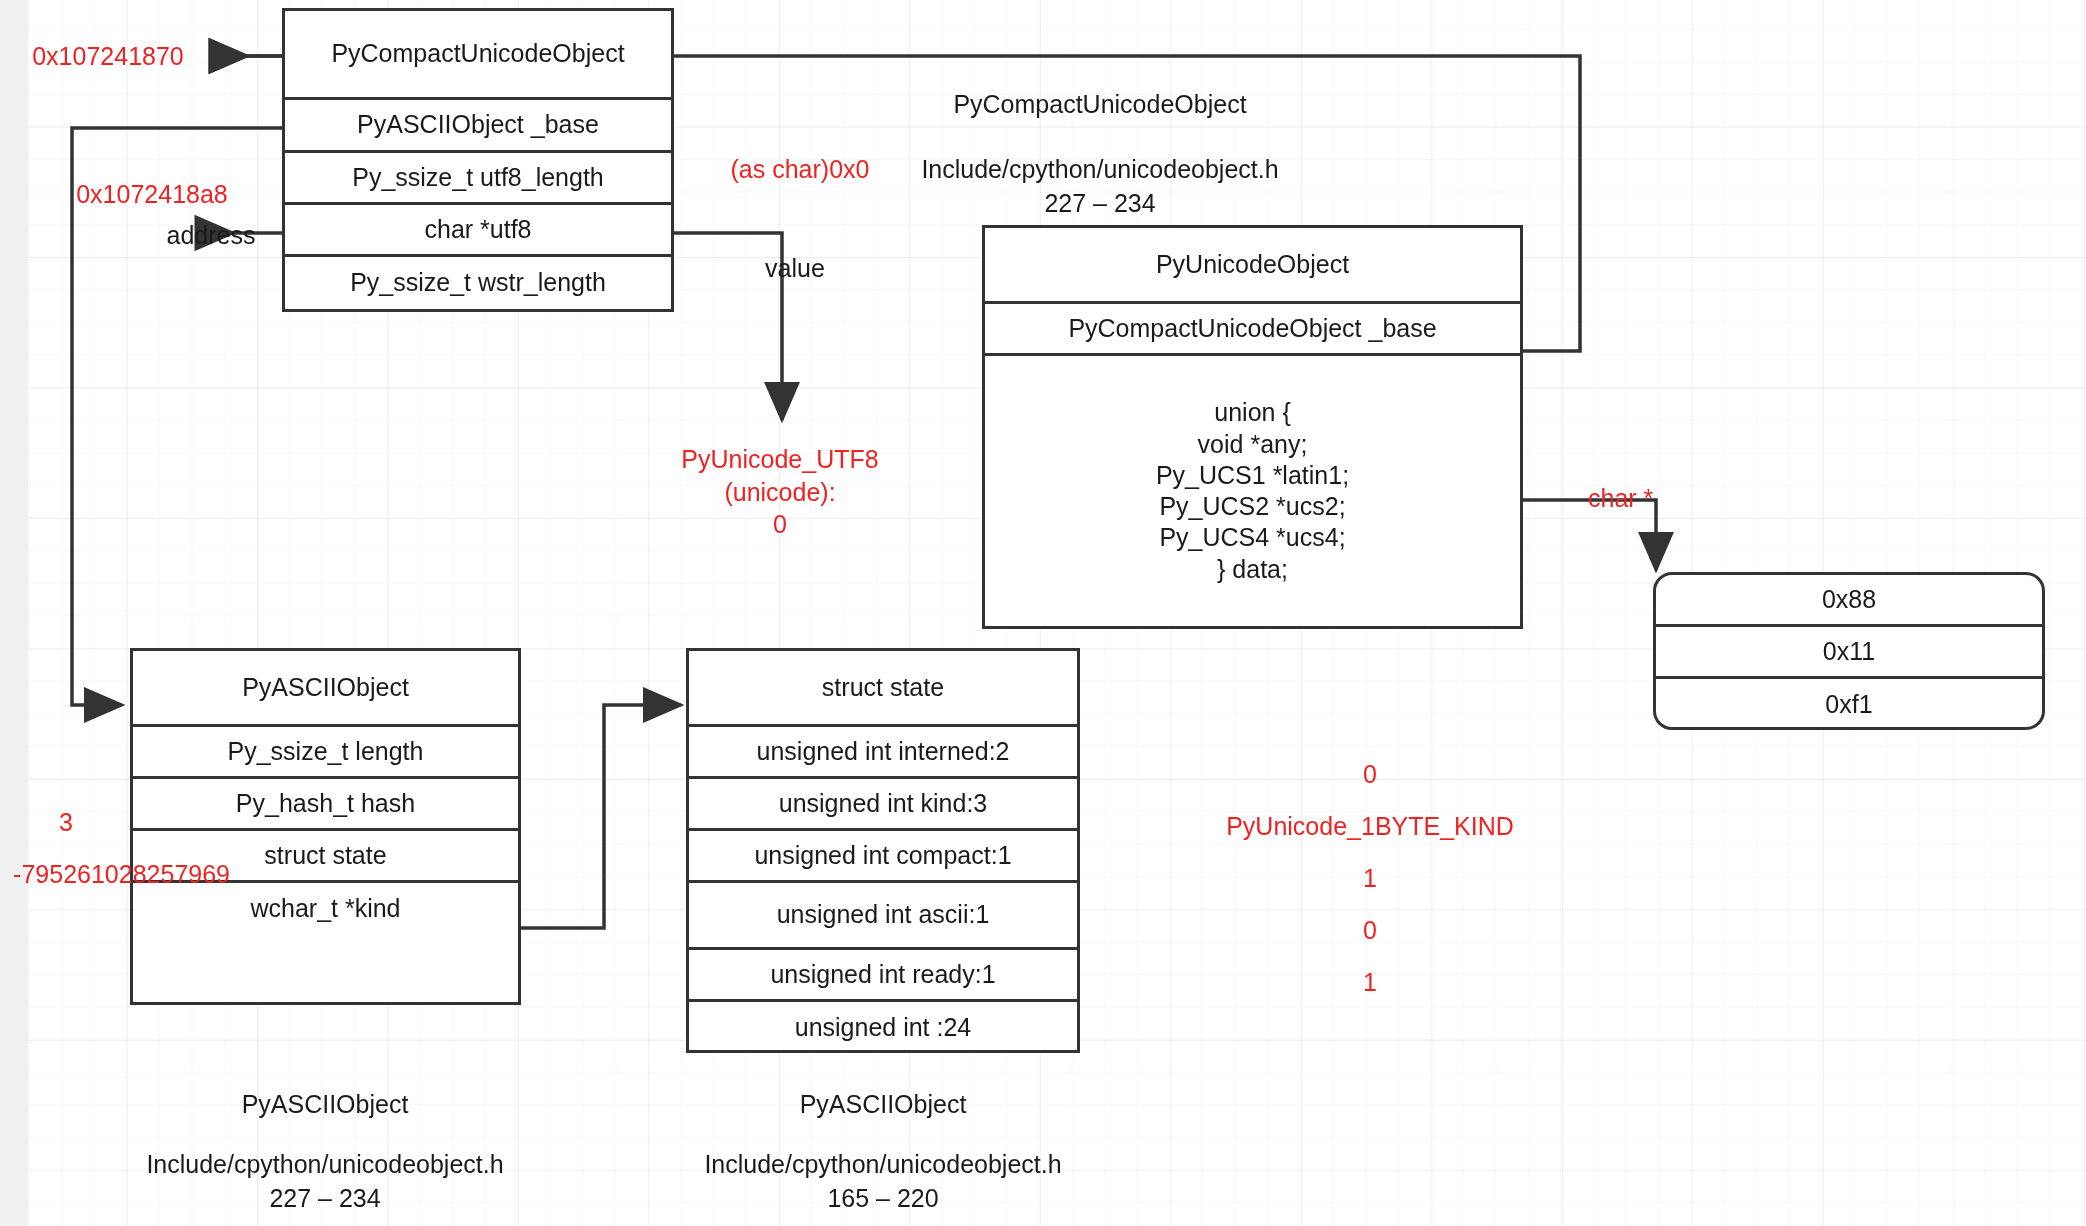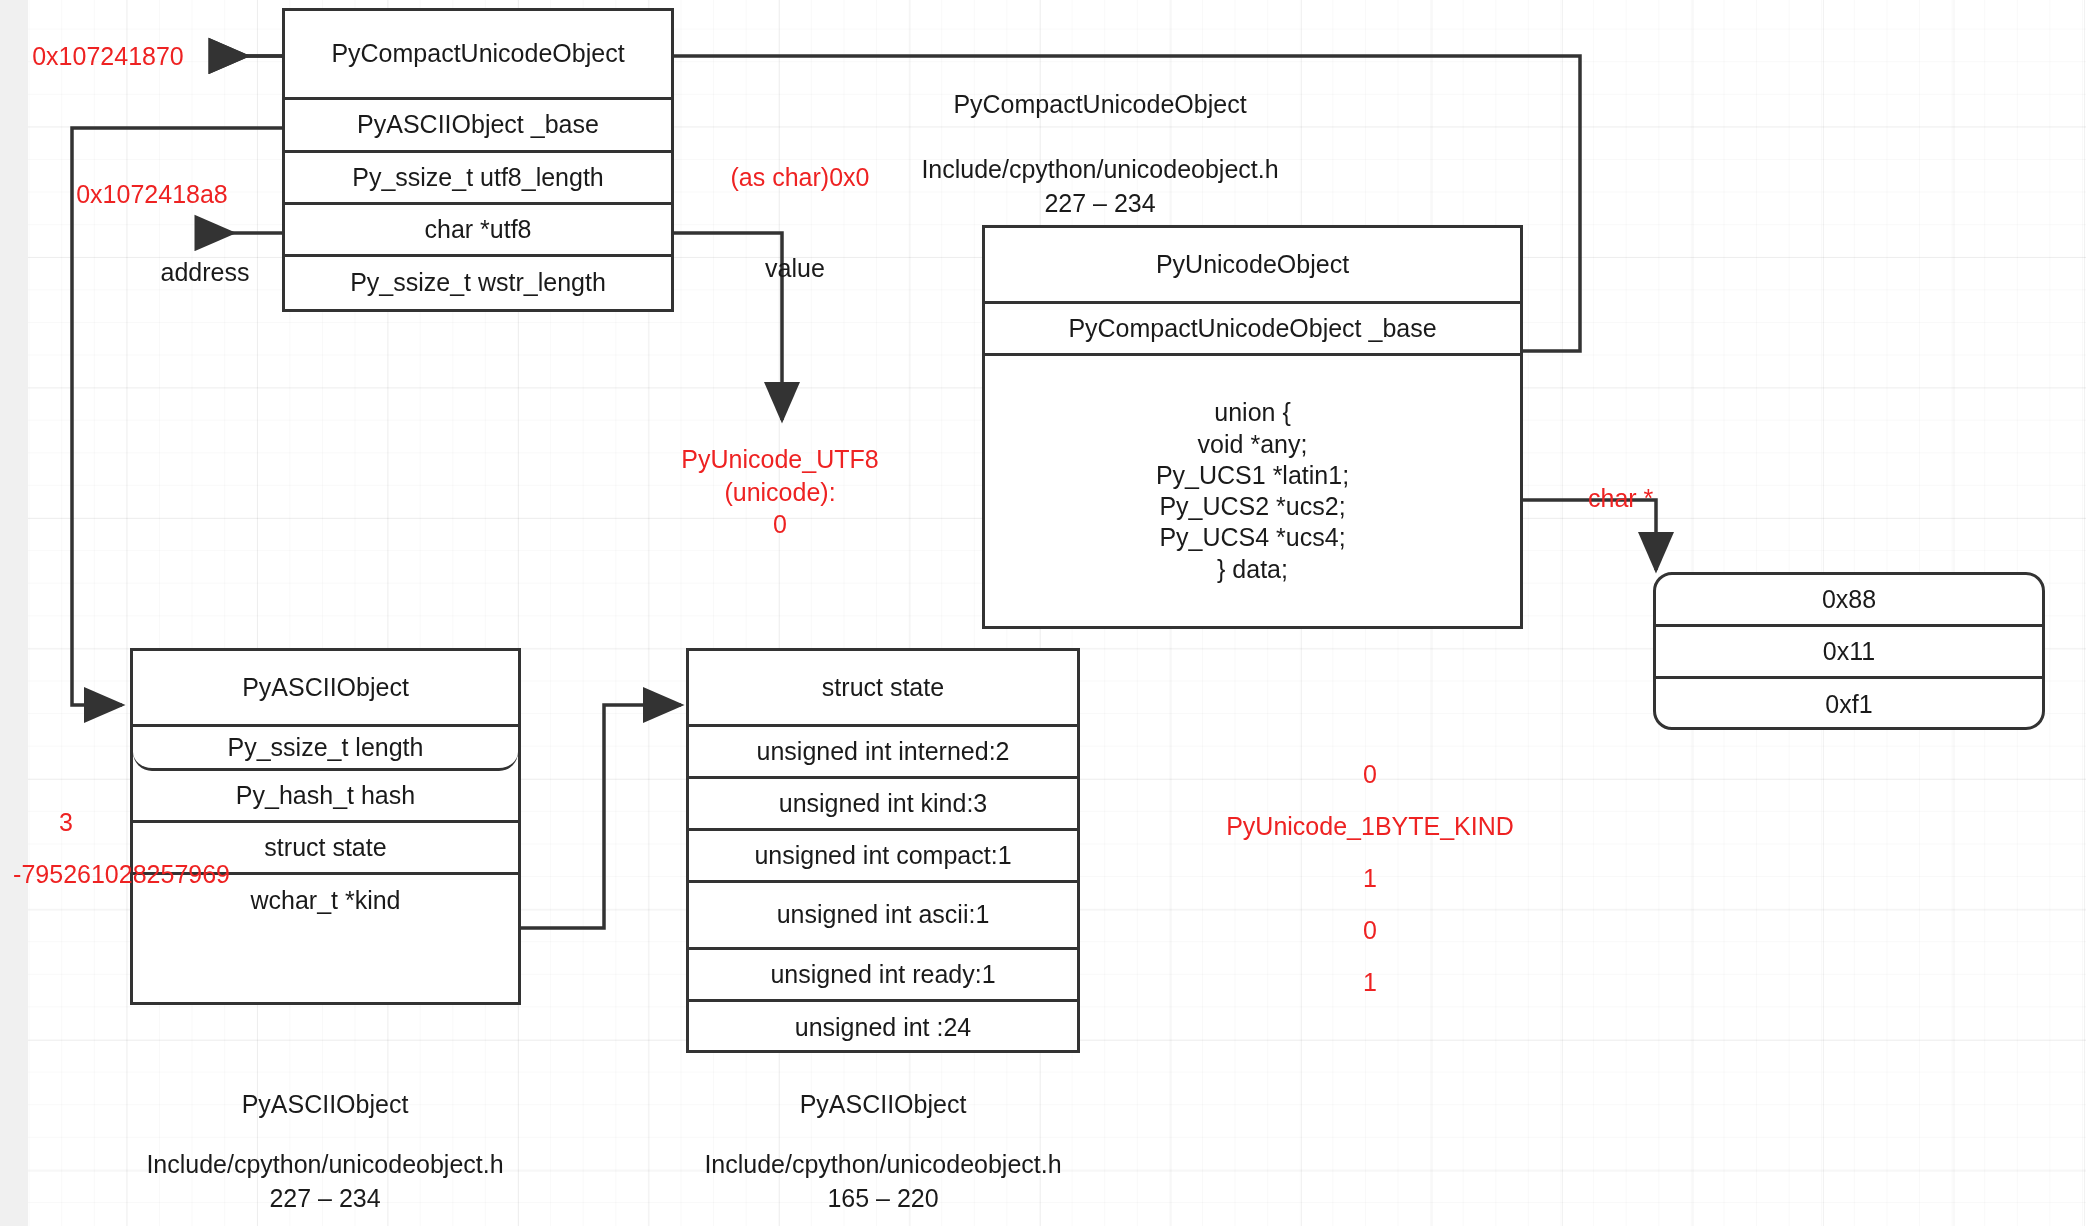--- a/index.html
+++ b/index.html
@@ -124,21 +124,21 @@
     <div class="row" style="height:270px;">union {
 void *any;
 Py_UCS1 *latin1;
 Py_UCS2 *ucs2;
 Py_UCS4 *ucs4;
 } data;</div>
   </div>
 
   <div class="box" style="left:130px; top:648px; width:391px; height:357px;">
     <div class="row" style="height:76px;">PyASCIIObject</div>
-    <div class="row" style="height:44px;border-radius:19px;">Py_ssize_t length</div>
+    <div class="row" style="height:52px;">Py_ssize_t length</div>
     <div class="row" style="height:52px;">Py_hash_t hash</div>
     <div class="row" style="height:52px;">struct state</div>
     <div class="row" style="height:52px;">wchar_t *kind</div>
   </div>
 
   <div class="box" style="left:686px; top:648px; width:394px; height:405px;">
     <div class="row" style="height:76px;">struct state</div>
     <div class="row" style="height:52px;">unsigned int interned:2</div>
     <div class="row" style="height:52px;">unsigned int kind:3</div>
     <div class="row" style="height:52px;">unsigned int compact:1</div>
@@ -150,25 +150,25 @@
   <div class="box" style="left:1653px; top:572px; width:392px; height:158px;border-radius:19px;">
     <div class="row" style="height:52px;">0x88</div>
     <div class="row" style="height:52px;">0x11</div>
     <div class="row" style="height:52px;">0xf1</div>
   </div>
 
   <div class="lbl red" style="left:8px; top:40px; width:200px;">0x107241870</div>
 
   <div class="lbl red" style="left:52px; top:178px; width:200px;">0x1072418a8</div>
 
-  <div class="lbl" style="left:150px; top:219px; width:110px;margin-top:37px;">address</div>
+  <div class="lbl" style="left:156px; top:219px; width:110px;">address</div>
 
   <div class="lbl" style="left:740px; top:252px; width:110px;">value</div>
 
-  <div class="lbl red" style="left:690px; top:161px; width:220px;">(as char)0x0</div>
+  <div class="lbl red" style="left:690px; top:153px; width:220px;">(as char)0x0</div>
 
   <div class="lbl red" style="left:650px; top:443px; width:260px;">PyUnicode_UTF8
 (unicode):
 0</div>
 
   <div class="lbl red" style="left:1588px; top:482px; width:120px; text-align:left;">char *</div>
 
   <div class="lbl red" style="left:36px; top:806px; width:60px;">3</div>
 
   <div class="lbl red" style="left:-10px; top:858px; width:240px; text-align:right;">-795261028257969</div>

